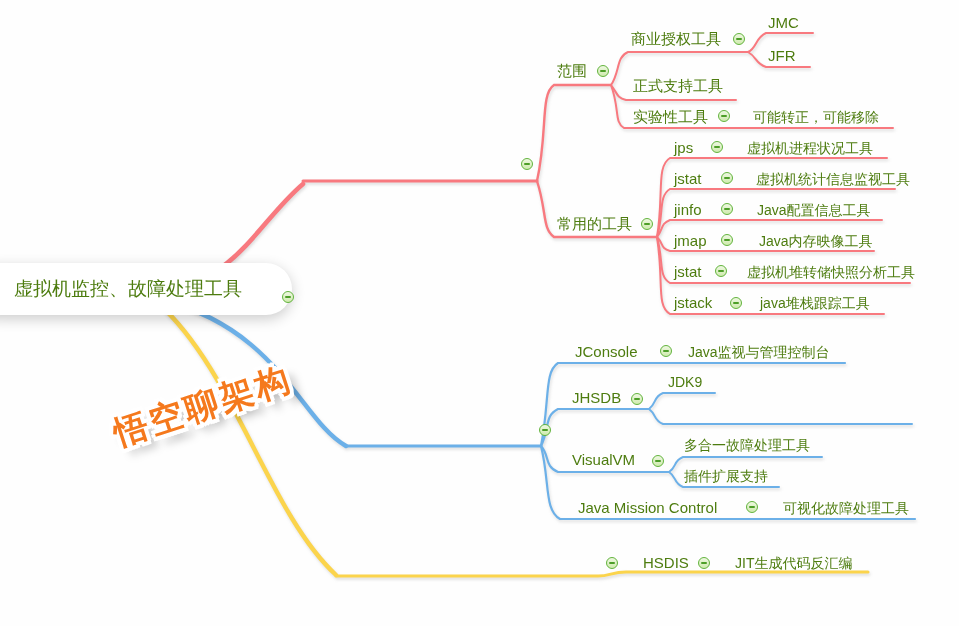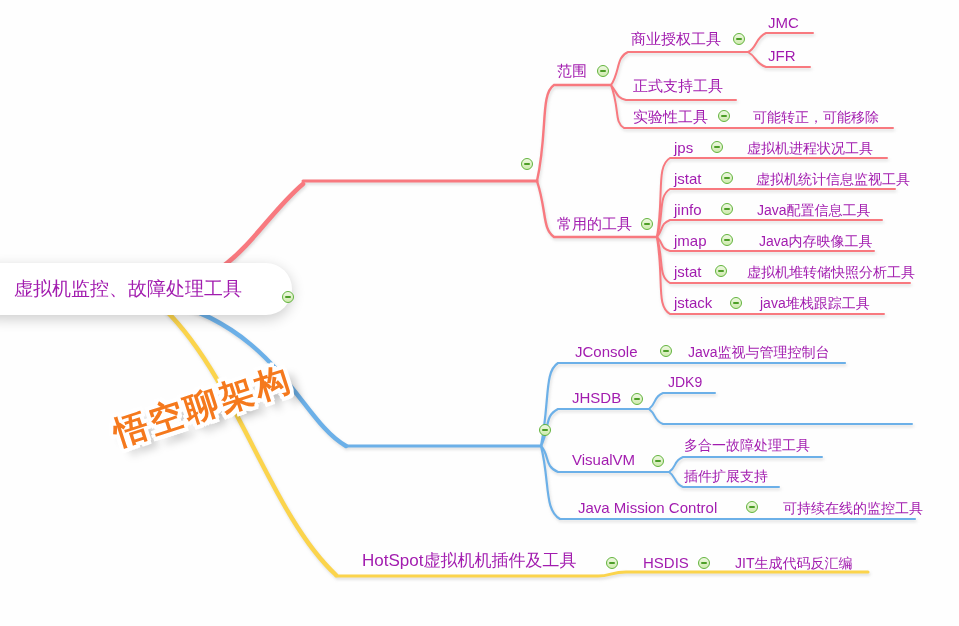--- a/index.html
+++ b/index.html
@@ -1,21 +1,21 @@
 <!DOCTYPE html>
 <html><head>
 <meta charset="utf-8">
 <style>
   html,body{margin:0;padding:0;background:#fff;}
   #stage{
     position:relative;width:959px;height:626px;overflow:hidden;
     background:#fefefe;font-family:"Liberation Sans","DejaVu Sans",sans-serif;
   }
   .node{
-    position:absolute;color:#a21caf;white-space:nowrap;line-height:1.15;
+    position:absolute;color:#4d7c0f;white-space:nowrap;line-height:1.15;
     cursor:default;
   }
   .fs19{font-size:19px;}
   .fs17{font-size:17px;}
   .fs15{font-size:15px;}
   .fs14{font-size:14px;}
   #root-box{
     position:absolute;left:-28px;top:263px;width:320px;height:52px;
     background:#ffffff;border-radius:26px;
     box-shadow:0 4px 14px rgba(0,0,0,0.20);
@@ -119,23 +119,22 @@
   <div class="node fs14" style="left:760px;top:295px">java堆栈跟踪工具</div>
 
   <div class="node fs15" style="left:575px;top:343px">JConsole</div>
   <div class="node fs14" style="left:688px;top:344px">Java监视与管理控制台</div>
   <div class="node fs15" style="left:572px;top:389px">JHSDB</div>
   <div class="node fs14" style="left:668px;top:374px">JDK9</div>
   <div class="node fs15" style="left:572px;top:451px">VisualVM</div>
   <div class="node fs14" style="left:684px;top:437px">多合一故障处理工具</div>
   <div class="node fs14" style="left:684px;top:468px">插件扩展支持</div>
   <div class="node fs15" style="left:578px;top:499px">Java Mission Control</div>
-  <div class="node fs14" style="left:783px;top:500px">可持续在线的监控工具</div>
+  <div class="node fs14" style="left:783px;top:500px">可视化故障处理工具</div>
 
-  <div class="node fs17" style="left:362px;top:551px">HotSpot虚拟机机插件及工具</div>
   <div class="node fs15" style="left:643px;top:554px">HSDIS</div>
   <div class="node fs14" style="left:735px;top:555px">JIT生成代码反汇编</div>
 
   <span class="collapse" style="left:282px;top:291px"></span>
   <span class="collapse" style="left:521px;top:158px"></span>
   <span class="collapse" style="left:597px;top:65px"></span>
   <span class="collapse" style="left:733px;top:33px"></span>
   <span class="collapse" style="left:718px;top:110px"></span>
   <span class="collapse" style="left:641px;top:218px"></span>
   <span class="collapse" style="left:711px;top:141px"></span>

